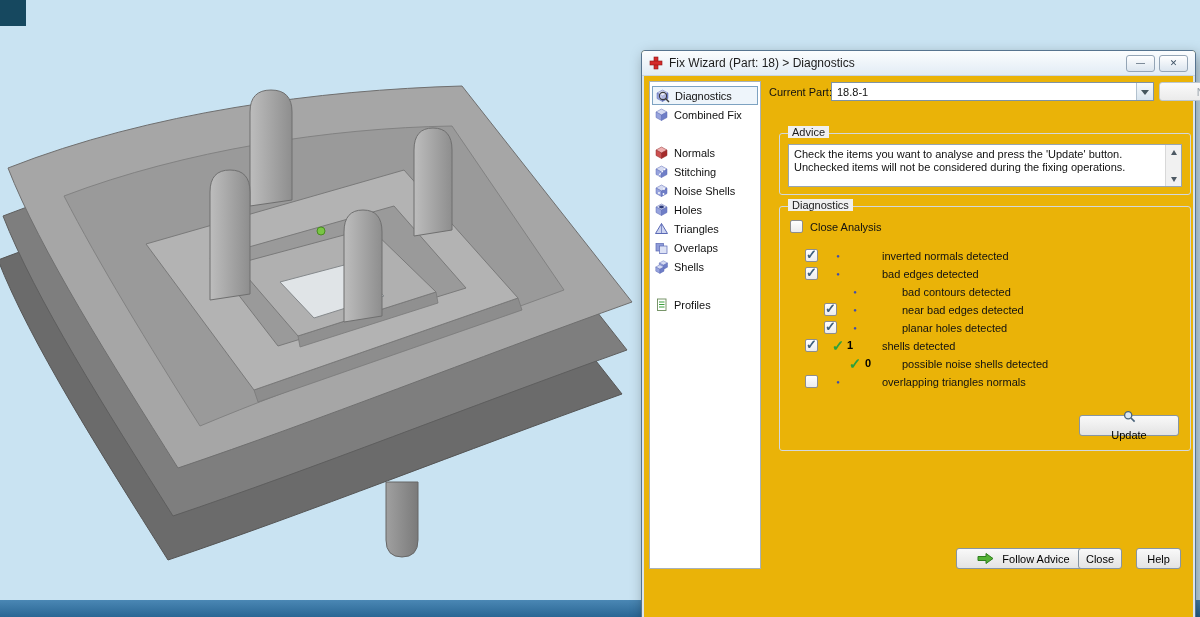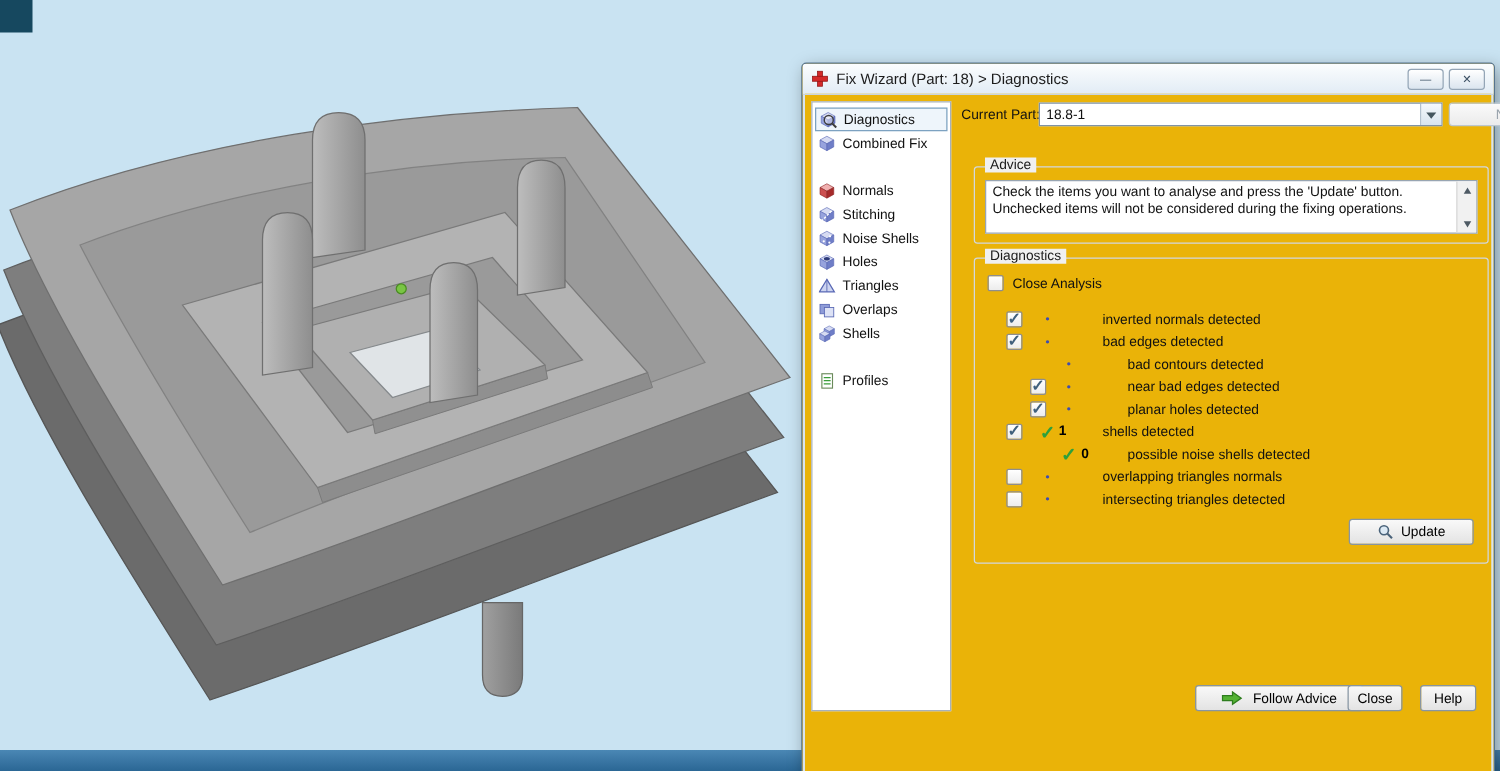--- a/index.html
+++ b/index.html
@@ -116,21 +116,21 @@
   .diag-row .lbl{position:absolute;left:102px;top:3px;font-size:11px;color:#111;white-space:nowrap;}
   .diag-row.ind2 .lbl{left:122px;}
 
   
   .btn{
     border:1px solid #8795a2;border-radius:3px;
     background:linear-gradient(#f9f9f9,#e3e3e3);
     font-size:11px;color:#000;display:flex;align-items:center;justify-content:center;
     box-sizing:border-box;
   }
-  .update-btn{position:absolute;left:299px;top:208px;width:100px;height:21px;gap:6px;}
+  .update-btn{position:absolute;left:299px;top:208px;width:100px;height:21px;gap:6px;flex-direction:column;}
   .follow-btn{position:absolute;left:290px;top:497px;width:135px;height:21px;gap:8px;margin-left:24px;}
   .close-btn{position:absolute;left:436px;top:497px;width:44px;height:21px;}
   .help-btn{position:absolute;left:494px;top:497px;width:45px;height:21px;}
   .btn .bicon{display:inline-flex;}
 </style>
 </head>
 <body>
 
 <div class="corner-square"></div>
 <div class="taskbar"></div>
@@ -373,26 +373,20 @@
         <span class="status" data-status="check"></span>
         <span class="count">0</span>
         <span class="lbl">possible noise shells detected</span>
       </div>
       <div class="diag-row ind1">
         <span class="cb" data-state="unchecked"></span>
         <span class="status" data-status="bullet"></span>
         <span class="count"></span>
         <span class="lbl">overlapping triangles normals</span>
       </div>
-      <div class="diag-row ind1">
-        <span class="cb" data-state="unchecked"></span>
-        <span class="status" data-status="bullet"></span>
-        <span class="count"></span>
-        <span class="lbl">intersecting triangles detected</span>
-      </div>
     </div>
 
     <div class="btn update-btn">
       <span class="bicon">
         <svg width="13" height="13" viewBox="0 0 13 13">
           <circle cx="5.2" cy="5.2" r="3.6" fill="#dce9f4" stroke="#4a637a" stroke-width="1.3"></circle>
           <line x1="8" y1="8" x2="11.6" y2="11.6" stroke="#4a637a" stroke-width="1.7"></line>
         </svg>
       </span>
       <span>Update</span>

